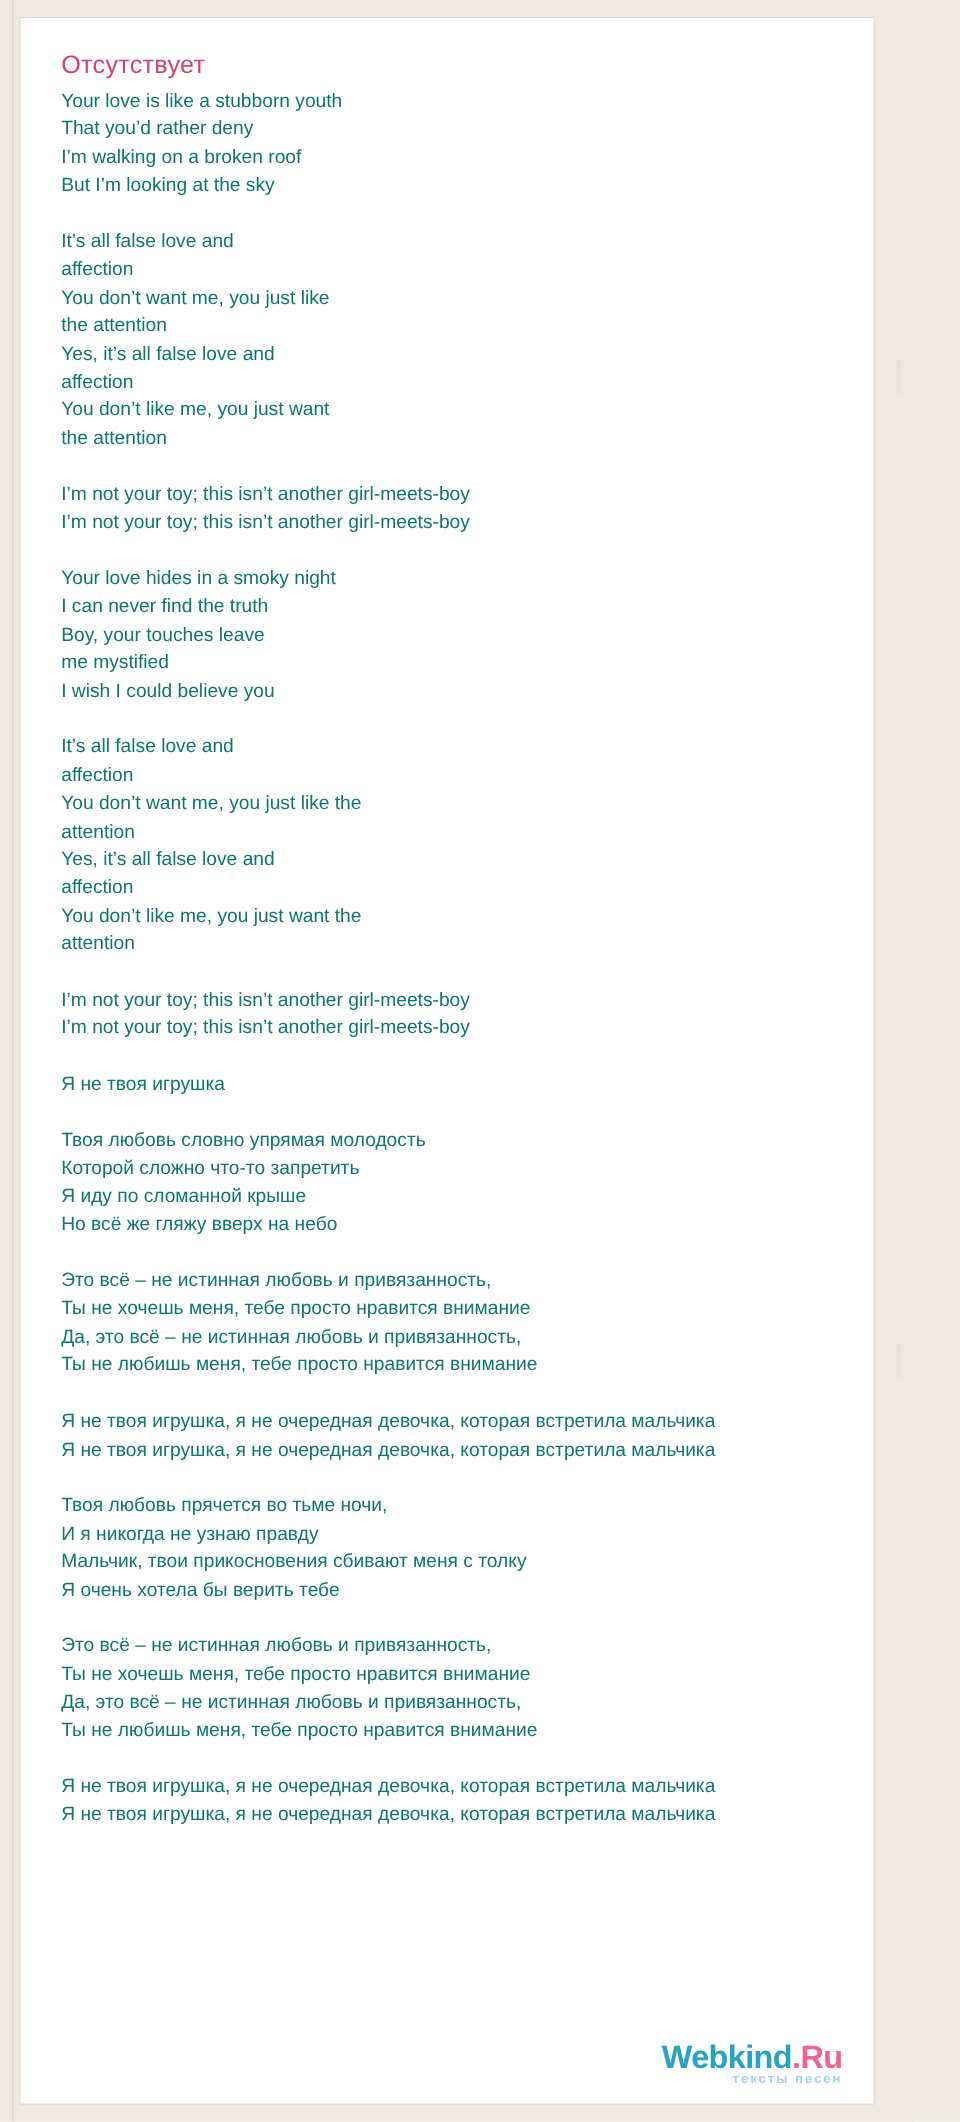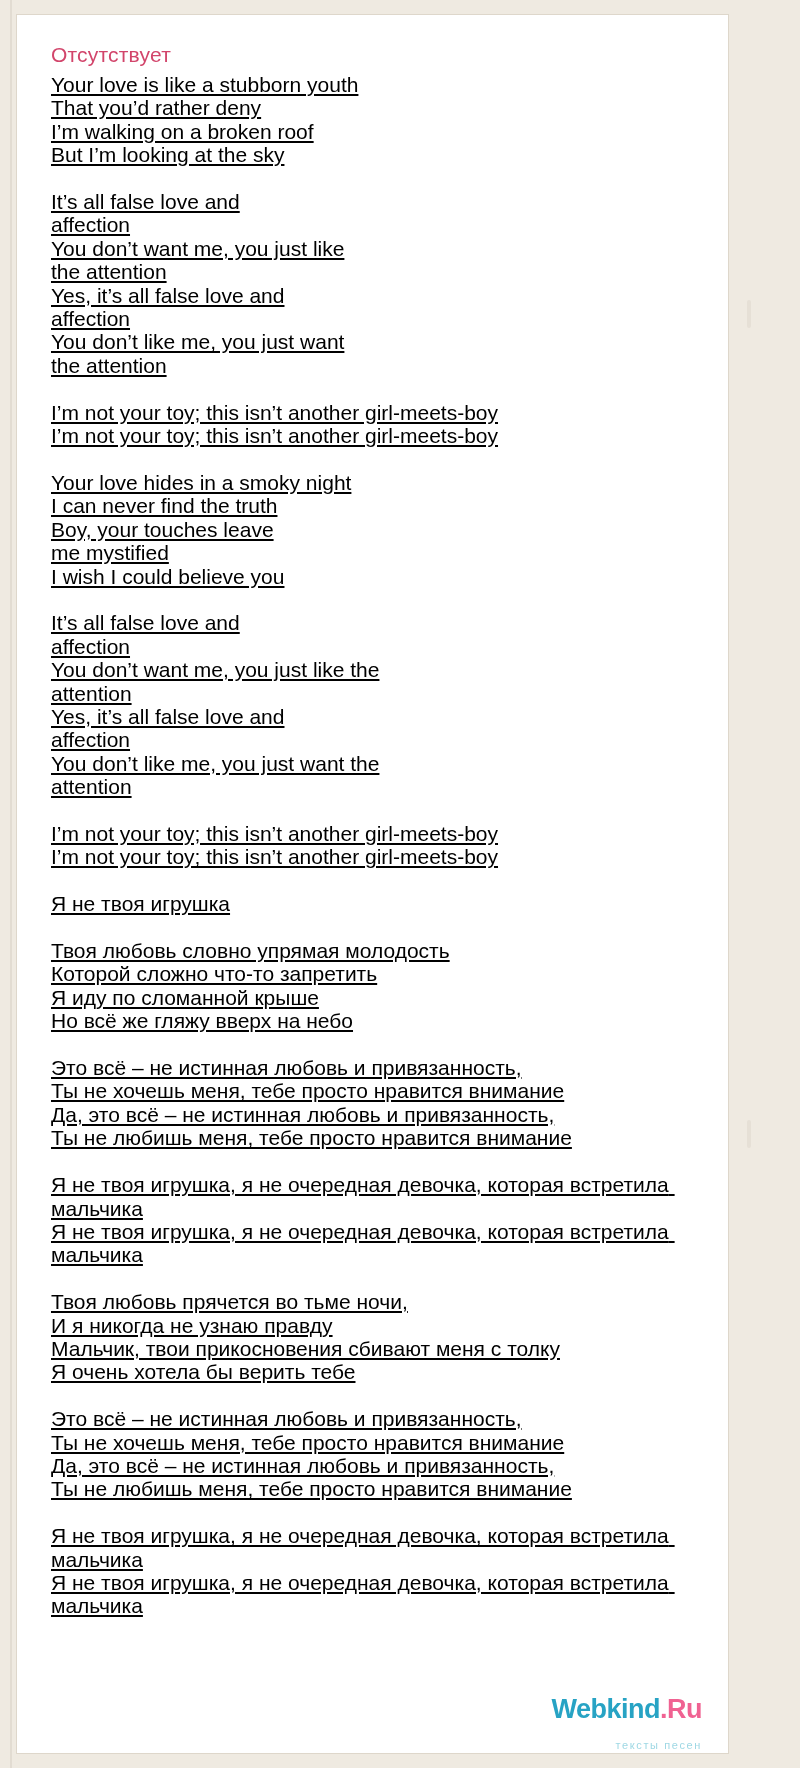--- a/index.html
+++ b/index.html
@@ -45,31 +45,30 @@
     margin-bottom: 14px;
   }
   .artist-label {
     color: #4a4a4a;
   }
   .artist-link {
     color: #3d8ec9;
     text-decoration: none;
   }
   .lyrics {
-    font-size: 21px;
+    font-size: 16px;
     line-height: 23.4px;
-    color: #000000;
+    color: #0f766e;
     white-space: pre-wrap;
     word-wrap: break-word;
-    text-decoration: underline;
   }
   .watermark {
     position: absolute;
     right: 26px;
-    bottom: 2px;
+    bottom: 14px;
     text-align: right;
     line-height: 1;
     user-select: none;
   }
   .wm-main {
     font-size: 27px;
     font-weight: bold;
     letter-spacing: -0.5px;
   }
   .wm-web {
@@ -78,21 +77,22 @@
   .wm-kind {
     color: #27a3c4;
   }
   .wm-ru {
     color: #f06292;
   }
   .wm-sub {
     font-size: 11px;
     color: #9fd8e4;
     letter-spacing: 1.6px;
-    margin-top: 17px;
+    margin-top: 0;
+    font-weight: bold;
   }
   .edge-mark {
     position: absolute;
     right: 10px;
     width: 4px;
     height: 28px;
     background: #e6e0d6;
     border-radius: 2px;
   }
   .edge-mark.one { top: 300px; }

